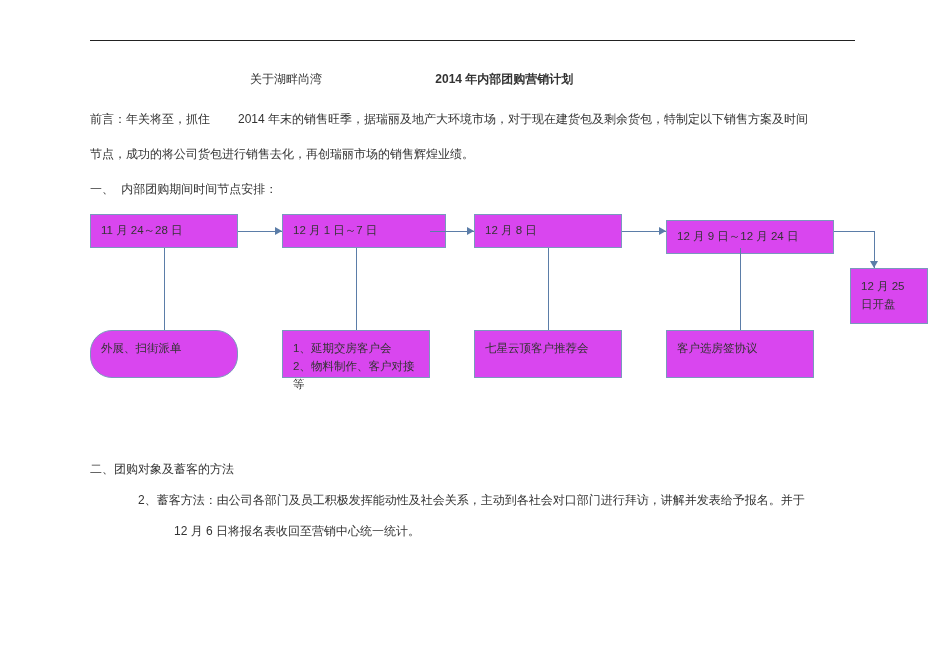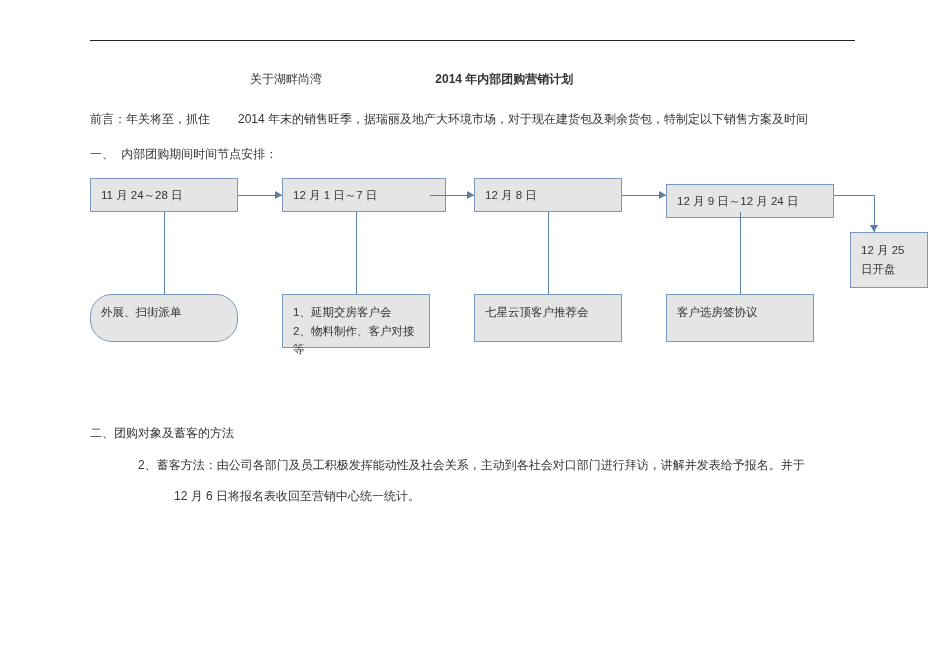--- a/index.html
+++ b/index.html
@@ -6,30 +6,30 @@
     body { width: 945px; height: 668px; background: #fff; font-family: "SimSun", "Microsoft YaHei", sans-serif; font-size: 12px; color: #333; position: relative; }
     .page { padding: 40px 90px 0 90px; }
     .hr-top { border-top: 1.5px solid #222; margin-bottom: 30px; }
     .title-line { text-align: left; margin-bottom: 16px; padding-left: 160px; }
     .title-left { display: inline-block; margin-right: 110px; }
     .title-right { display: inline-block; font-weight: bold; }
     .para { line-height: 2.6; margin-bottom: 4px; }
     .para .gap { display: inline-block; width: 28px; }
     .section-num { display: inline-block; width: 28px; }
     .diagram { position: relative; height: 210px; margin-top: 8px; }
-    .box { position: absolute; background: #e5e5e5; border: 1px solid #7a98bd; padding: 8px 10px; line-height: 1.6; font-size: 11.5px; }
+    .box { position: absolute; background: #d946ef; border: 1px solid #7a98bd; padding: 8px 10px; line-height: 1.6; font-size: 11.5px; }
     .top-row { top: 0; height: 34px; display: flex; align-items: center; }
     .bot-row { top: 116px; }
     .b1 { left: 0;   width: 148px; }
     .b2 { left: 192px; width: 164px; }
     .b3 { left: 384px; width: 148px; }
     .b4 { left: 576px; width: 168px; margin-top: 6px; }
     .b5 { left: 760px; top: 54px; width: 78px; height: 56px; }
     .bb1 { left: 0;   width: 148px; height: 48px; border-radius: 22px; }
-    .bb2 { left: 192px; width: 148px; height: 54px; }
+    .bb2 { left: 192px; width: 148px; height: 48px; }
     .bb3 { left: 384px; width: 148px; height: 48px; }
     .bb4 { left: 576px; width: 148px; height: 48px; }
     .conn { position: absolute; }
     .h-line { border-top: 1px solid #5b7da8; height: 0; }
     .v-line { border-left: 1px solid #5b7da8; width: 0; }
     .arrow-r { position: absolute; width: 0; height: 0; border-top: 4px solid transparent; border-bottom: 4px solid transparent; border-left: 7px solid #5b7da8; }
     .arrow-d { position: absolute; width: 0; height: 0; border-left: 4px solid transparent; border-right: 4px solid transparent; border-top: 7px solid #5b7da8; }
     .sec2 { margin-top: 30px; line-height: 2.6; }
     .indent { padding-left: 48px; }
     .indent2 { padding-left: 84px; }
@@ -41,20 +41,21 @@
   <div class="hr-top"></div>
 
   <div class="title-line">
     <span class="title-left">关于湖畔尚湾</span>
     <span class="title-right">2014 年内部团购营销计划</span>
   </div>
 
   <div class="para">
     <span>前言：</span><span>年关将至，抓住</span><span class="gap"></span><span>2014 年末的销售旺季，据瑞丽及地产大环境市场，对于现在建货包及剩余货包，特制定以下销售方案及时间</span>
   </div>
+  <div class="para">节点，成功的将公司货包进行销售去化，再创瑞丽市场的销售辉煌业绩。</div>
 
   <div class="para">
     <span class="section-num">一、</span>
     <span>内部团购期间时间节点安排：</span>
   </div>
 
   <div class="diagram">
 
     <div class="box top-row b1">11 月 24～28 日</div>
     <div class="box top-row b2">12 月 1 日～7 日</div>

